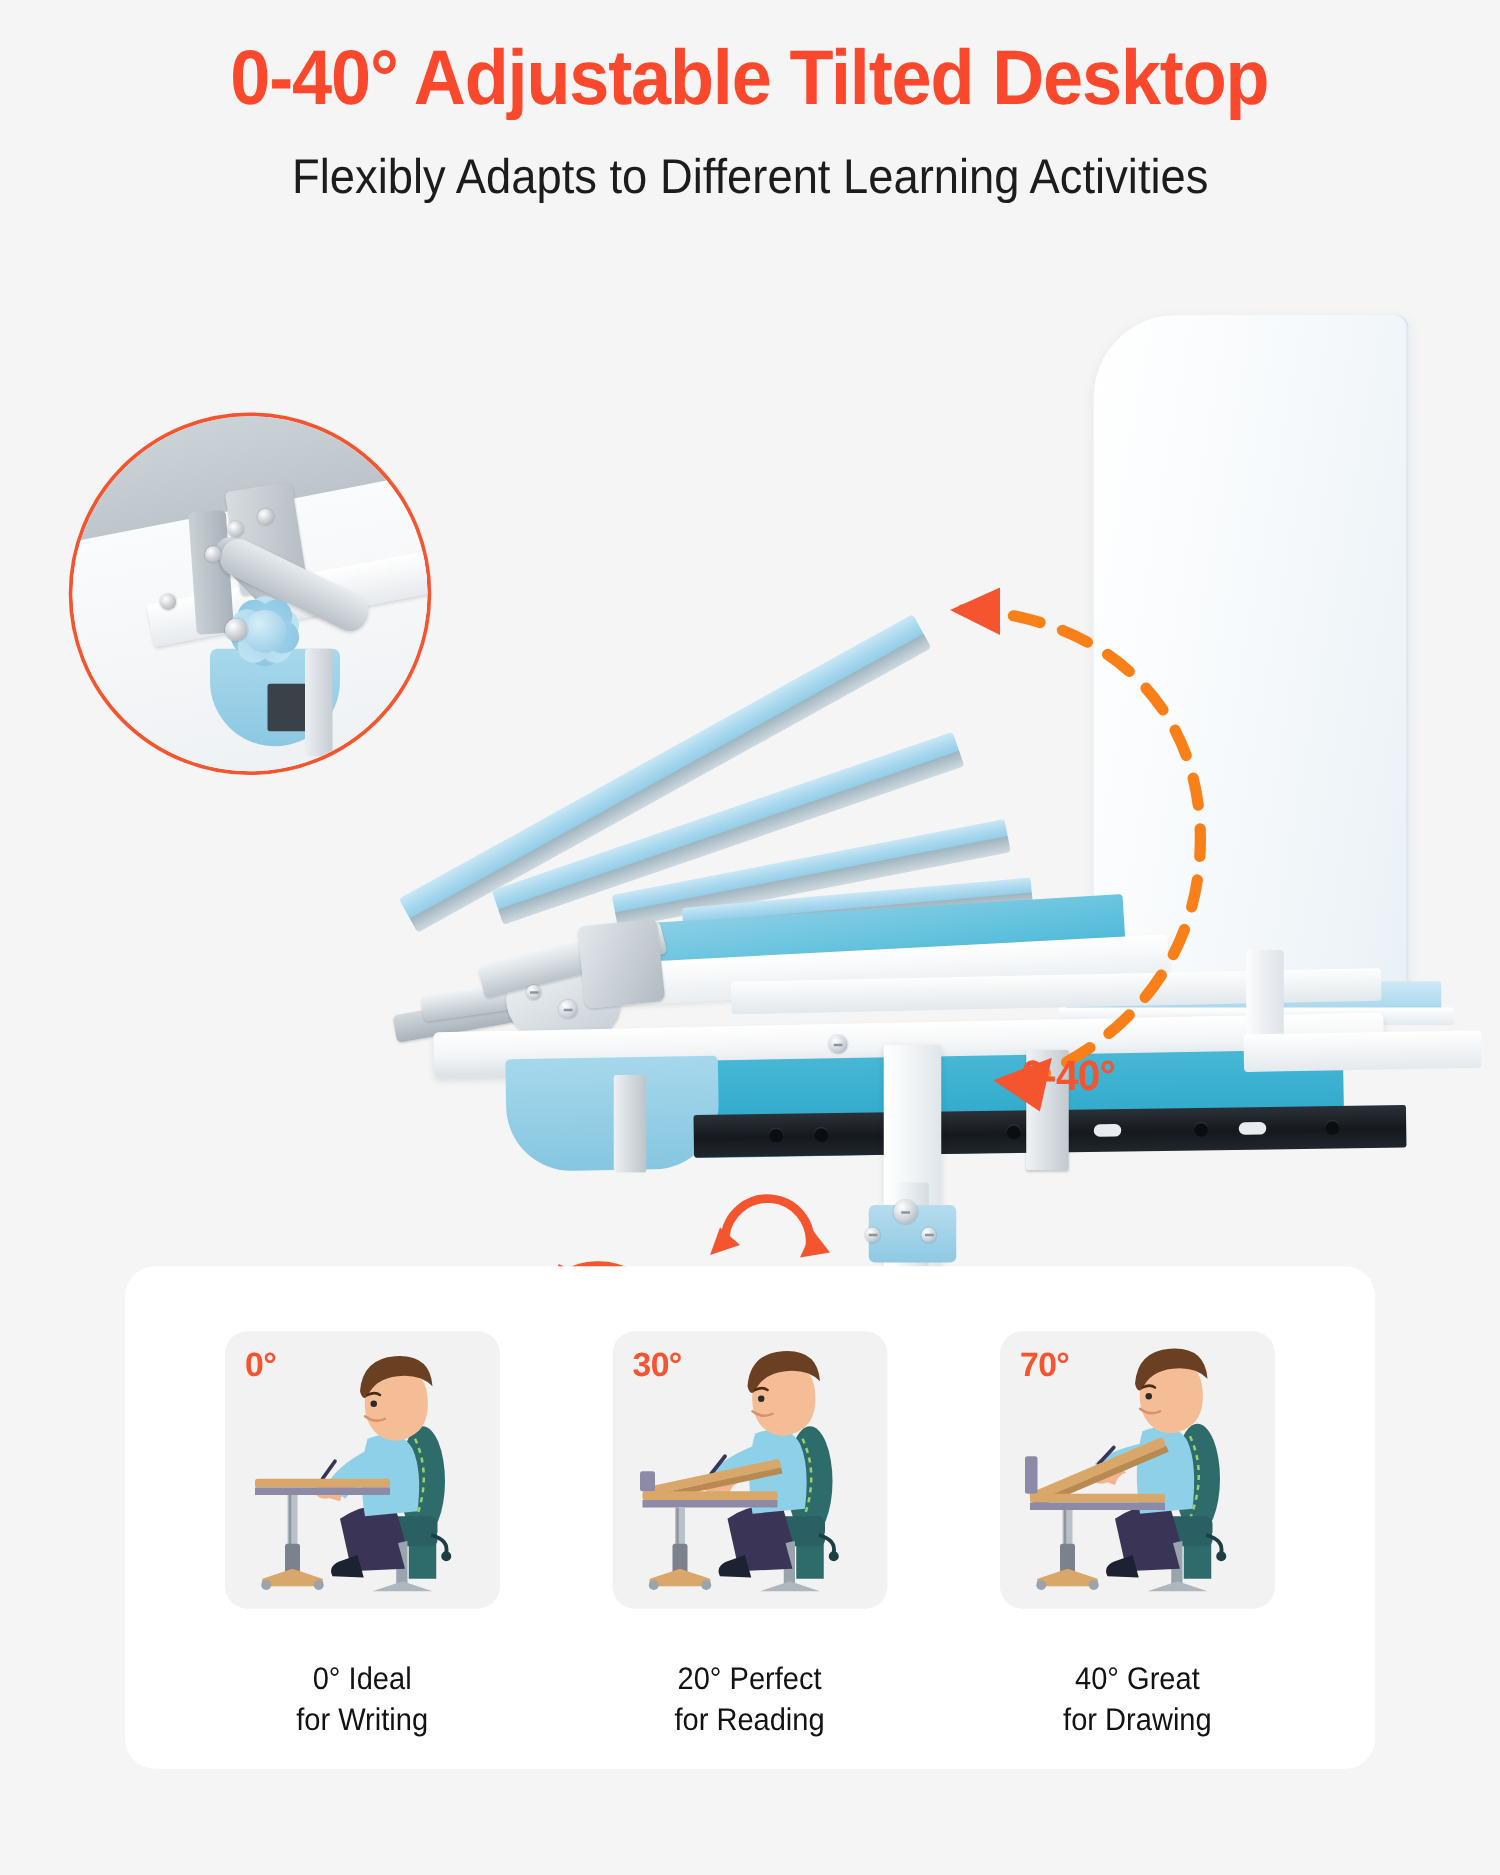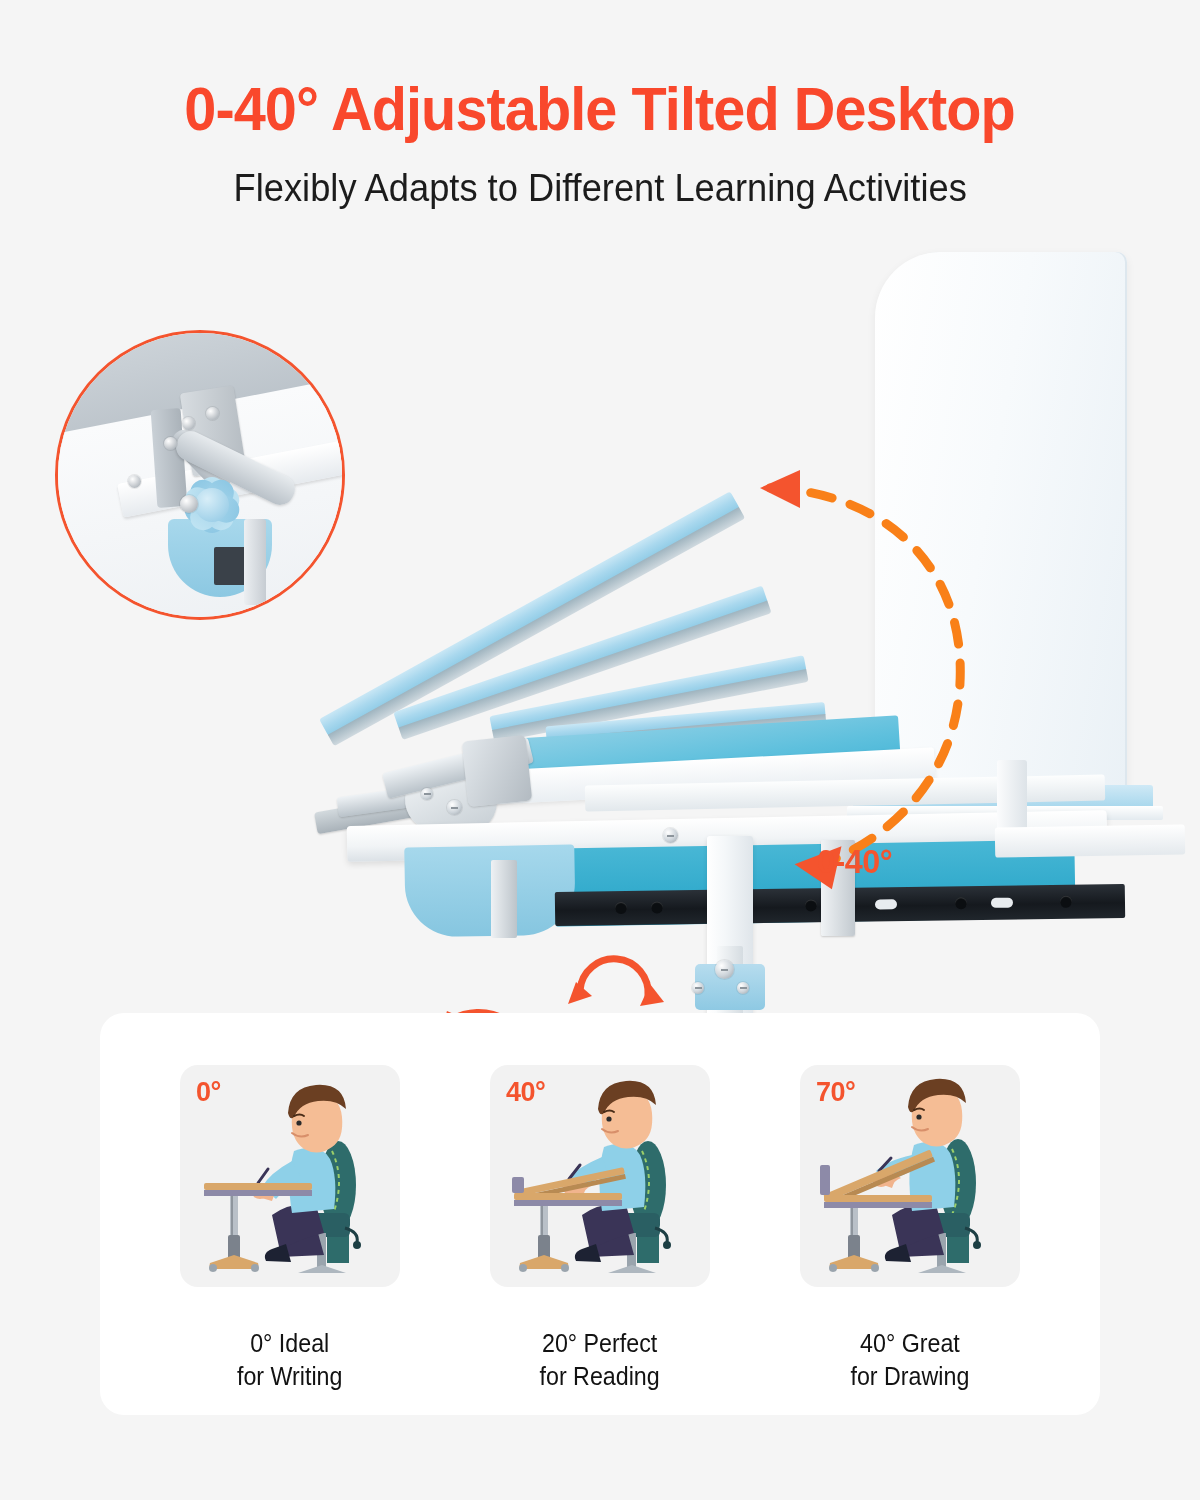--- a/index.html
+++ b/index.html
@@ -8,21 +8,21 @@
     width:1200px; height:1500px;
     background:#f5f5f5;
     font-family:"Liberation Sans", sans-serif;
     overflow:hidden;
     position:relative;
   }
 
   
   .header{ position:absolute; top:0; left:0; width:1200px; height:240px;
            display:flex; flex-direction:column; align-items:center; justify-content:flex-start;
-           padding-top:78px; }
+           padding-top:32px; }
   .title{
     font-size:62px; font-weight:bold; color:#f9482c;
     letter-spacing:-1px; line-height:1; white-space:nowrap;
     transform:scaleX(0.93); transform-origin:center;
   }
   .subtitle{
     margin-top:26px; font-size:39px; color:#1c1c1c; font-weight:400;
     white-space:nowrap; transform:scaleX(0.93); transform-origin:center;
   }
 
@@ -449,21 +449,21 @@
           <circle cx="33" cy="203" r="4" fill="#9aa4ad"></circle>
           <circle cx="75" cy="203" r="4" fill="#9aa4ad"></circle>
         </svg>
       </div>
       <div class="card-caption">0° Ideal
 for Writing</div>
     </div>
 
     <div class="card">
       <div class="tile">
-        <div class="badge">40°</div>
+        <div class="badge">30°</div>
         <svg class="scene" viewBox="0 0 220 222">
           <path d="M147 198 L147 150 q0 -6 5 -6 l12 0 q5 0 5 6 l0 48 z" fill="#2e6c6b"></path>
           <ellipse cx="158" cy="120" rx="18" ry="44" fill="#2e6c6b"></ellipse>
           <path d="M152 86 q14 30 0 66" fill="none" stroke="#9ccf6a" stroke-width="2" stroke-dasharray="4 4"></path>
           <rect x="112" y="148" width="58" height="18" rx="6" fill="#2a5f63"></rect>
           <rect x="118" y="160" width="52" height="12" rx="5" fill="#2a5f63"></rect>
           <rect x="137" y="168" width="9" height="34" fill="#9aa4ad"></rect>
           <path d="M118 208 l24 -8 l24 8 z" fill="#aeb7bf"></path>
           <path d="M165 163 q14 4 12 14" fill="none" stroke="#1d3f44" stroke-width="3"></path>
           <circle cx="177" cy="180" r="4" fill="#1d3f44"></circle>

